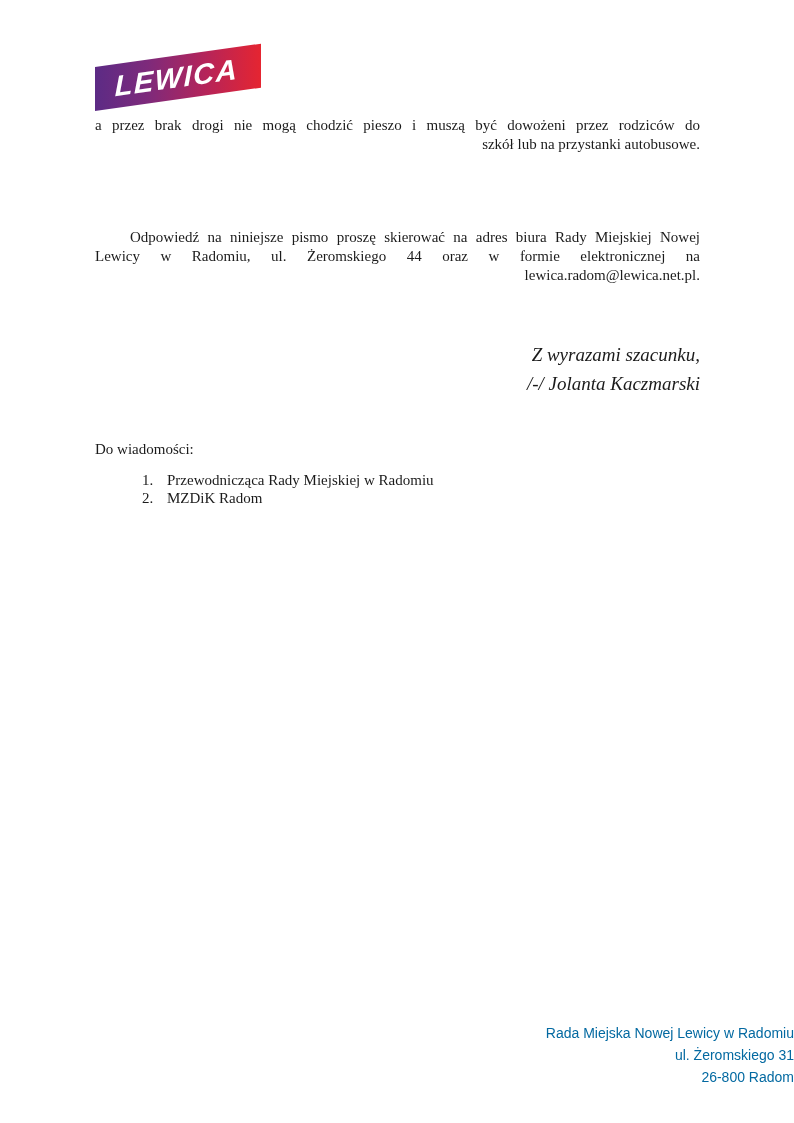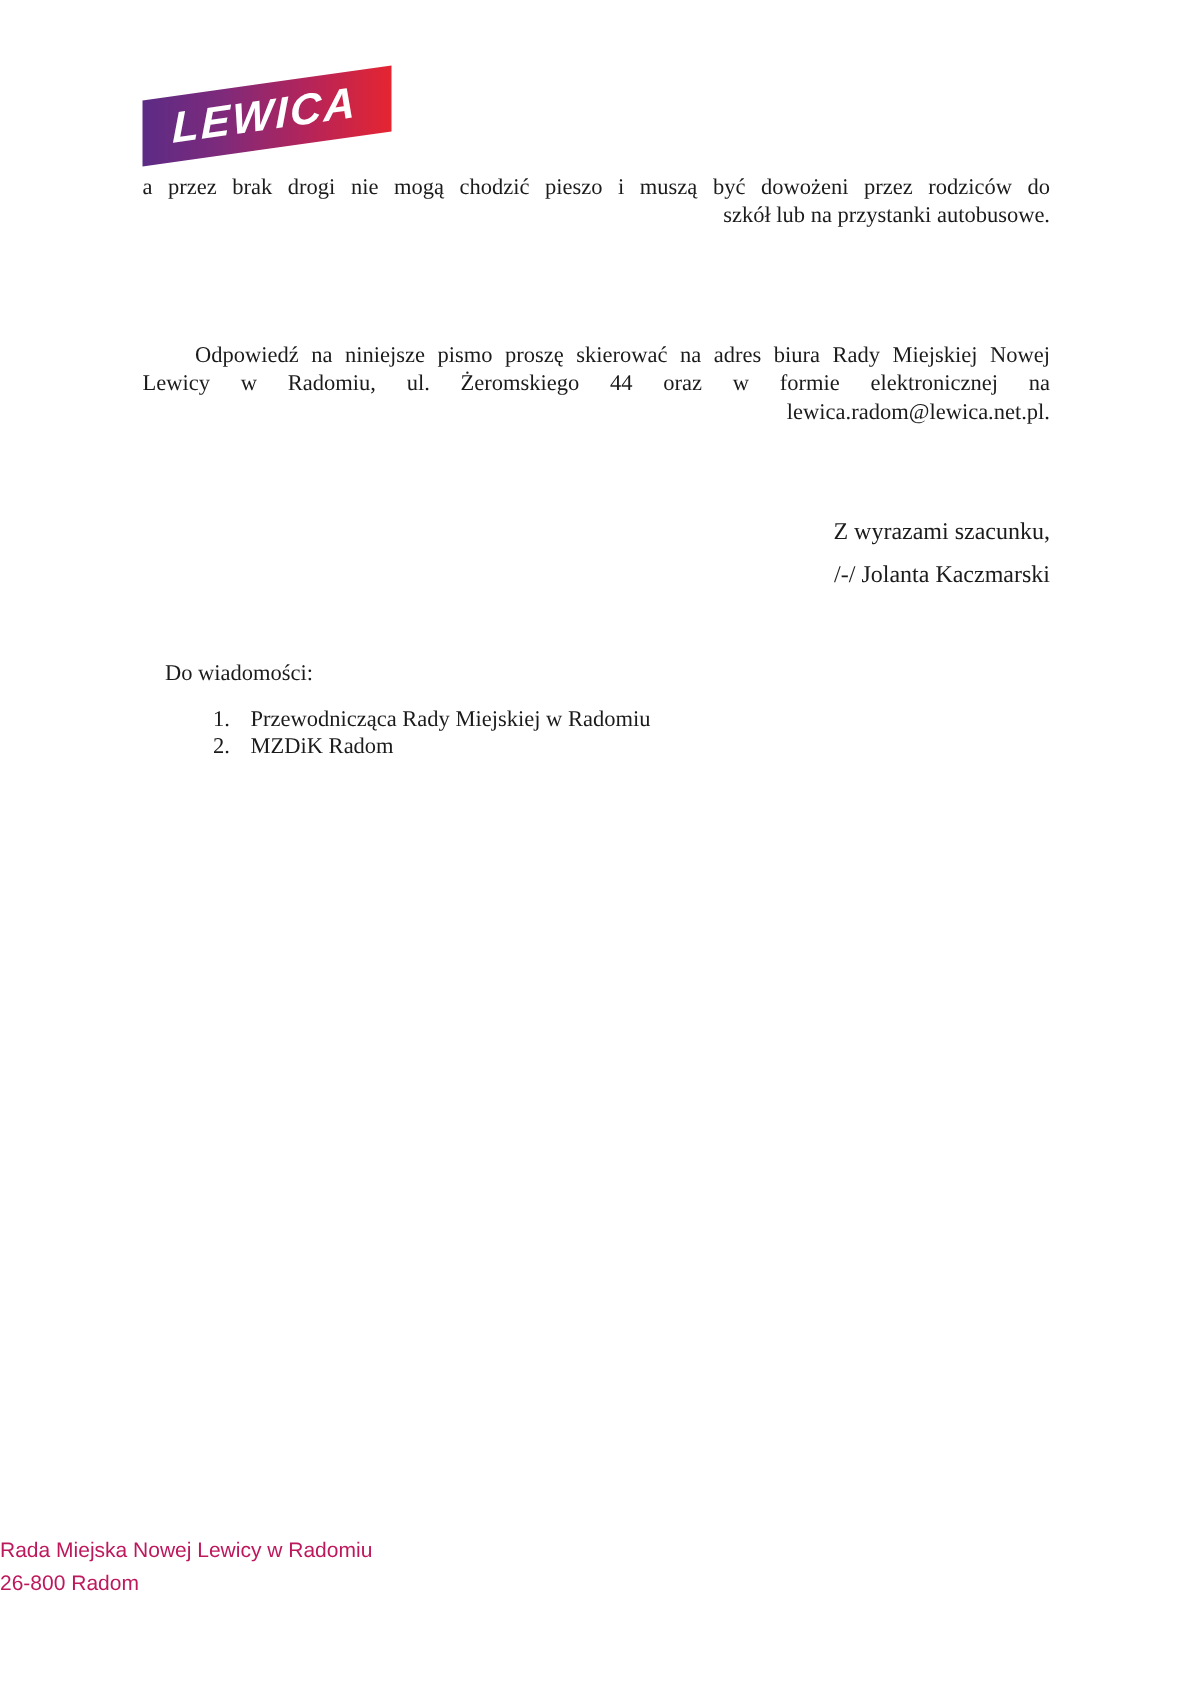--- a/index.html
+++ b/index.html
@@ -52,53 +52,54 @@
   .p1 { top: 116px; }
   .p2 { top: 196px; }
   .p3 { top: 228px; }
 
   .closing {
     position: absolute;
     left: 95px;
     top: 345px;
     width: 605px;
     text-align: right;
-    font-size: 16px;
+    font-size: 19px;
     line-height: 19px;
+    font-style: italic;
   }
   .closing .second { margin-top: 10px; }
 
   .cc-heading {
     position: absolute;
-    left: 110px;
+    left: 95px;
     top: 440px;
     font-size: 15px;
     line-height: 19px;
   }
   .cc-list {
     position: absolute;
     left: 95px;
     top: 471px;
     width: 605px;
     font-size: 15px;
     line-height: 18px;
   }
   .cc-item { display: flex; }
   .cc-num { margin-left: 47px; width: 25px; flex: 0 0 25px; }
 
   .footer {
     position: absolute;
     left: 0;
     top: 1022px;
     width: 794px;
-    text-align: left;
+    text-align: right;
     font-family: "Liberation Sans", sans-serif;
     font-size: 14px;
     line-height: 22px;
-    color: #be185d;
+    color: #0369a1;
   }
 </style>
 </head>
 <body>
 
 <div class="page">
 
   <div class="logo">
     <span class="logo-text">LEWICA</span>
   </div>
@@ -130,16 +131,17 @@
       <span class="cc-text">Przewodnicząca Rady Miejskiej w Radomiu</span>
     </div>
     <div class="cc-item">
       <span class="cc-num">2.</span>
       <span class="cc-text">MZDiK Radom</span>
     </div>
   </div>
 
   <div class="footer">
     <div>Rada Miejska Nowej Lewicy w Radomiu</div>
+    <div>ul. Żeromskiego 31</div>
     <div>26-800 Radom</div>
   </div>
 
 </div>
 
 </body></html>

